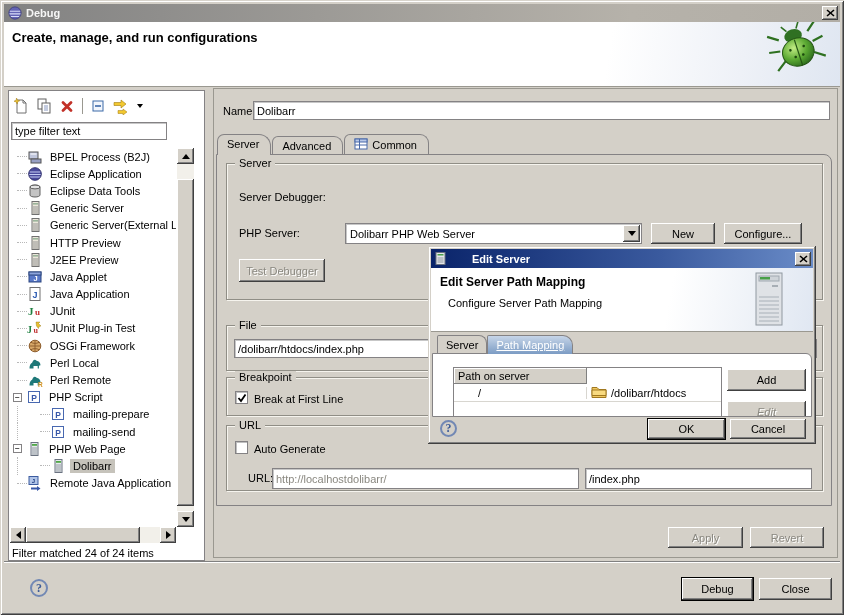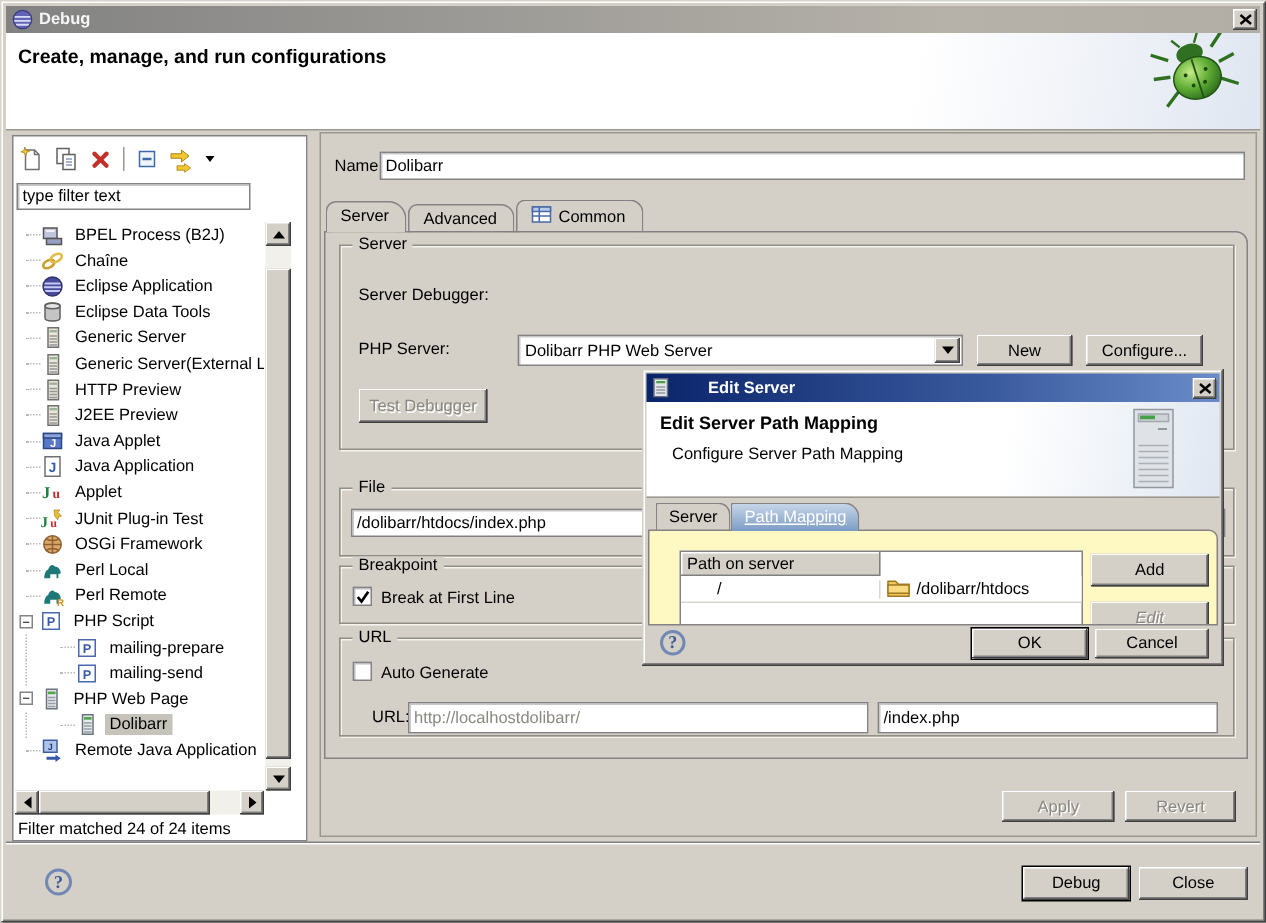--- a/index.html
+++ b/index.html
@@ -118,21 +118,21 @@
   #dlg-titlebar .ttl{color:#fff;font-weight:bold;margin-left:16px;padding-left:10px;}
   #dlg-titlebar .ico{width:11px;height:13px;margin-left:2px;}
   #dlg-header{position:absolute;left:3px;top:22px;right:3px;height:64px;
     background:linear-gradient(100deg,#ffffff 62%,#edf1f7 85%,#e0e7f2 100%);border-bottom:1px solid #9a9890;}
   #dlg-heading{position:absolute;left:9px;top:7px;font-size:12px;font-weight:bold;}
   #dlg-subheading{position:absolute;left:17px;top:29px;}
   #dlg-server-img{position:absolute;right:22px;top:3px;}
   #dlg-tabs{left:9px;top:88px;height:20px;}
   .dtab{border:1px solid #848284;border-bottom:none;border-radius:2px 8px 0 0;padding:3px 8px;background:#d4d0c8;}
   .dtab.active{background:linear-gradient(180deg,#c6d5e8,#7c9cc4);color:#fff;text-decoration:underline;position:relative;z-index:3;border-radius:2px 10px 0 0;}
-  #dlg-content{position:absolute;left:4px;top:107px;width:380px;height:64px;border:1px solid #848284;border-radius:0 6px 0 0;overflow:hidden;background:#fef9c3;}
+  #dlg-content{position:absolute;left:4px;top:107px;width:380px;height:64px;border:1px solid #848284;border-radius:0 6px 0 0;overflow:hidden;background:#ffffff;}
   #map-table{position:absolute;left:20px;top:13px;width:269px;border:1px solid #848284;background:#fff;}
   #map-head{display:flex;}
   .map-h{flex:none;height:16px;line-height:16px;padding:0 4px;background:#d4d0c8;
     box-shadow:inset -1px -1px 0 #808080,inset 1px 1px 0 #fff;}
   .map-h.c1{width:133px;}.map-h.c2{width:134px;}
   .map-row{display:flex;height:17px;align-items:center;background:#fff;}
   .map-c1{width:133px;padding-left:24px;border-right:1px solid #d8d6d0;}
   .map-c2{width:134px;display:flex;align-items:center;gap:4px;padding-left:4px;}
   .map-empty{height:17px;border-top:1px solid #d8d6d0;}
   #btn-add{left:294px;top:15px;width:79px;height:22px;}
@@ -243,28 +243,20 @@
           <span class="t-icon"><svg viewBox="0 0 16 16">
               <rect x="2" y="3" width="9" height="7" fill="#c0c6dc" stroke="#555"></rect>
               <line x1="3.5" y1="5" x2="9.5" y2="5" stroke="#fff"></line>
               <rect x="4" y="10" width="10" height="4" fill="#98a0c4" stroke="#555"></rect>
             </svg></span>
           <span class="t-label">BPEL Process (B2J)</span>
         </div>
         <div class="tree-row">
           <span class="t-stem"></span>
           <span class="t-icon"><svg viewBox="0 0 16 16">
-              <ellipse cx="5.5" cy="10" rx="4" ry="2.4" fill="none" stroke="#c8a030" stroke-width="1.7" transform="rotate(-28 5.5 10)"></ellipse>
-              <ellipse cx="10.5" cy="6" rx="4" ry="2.4" fill="none" stroke="#e2bc48" stroke-width="1.7" transform="rotate(-28 10.5 6)"></ellipse>
-            </svg></span>
-          <span class="t-label">Chaîne</span>
-        </div>
-        <div class="tree-row">
-          <span class="t-stem"></span>
-          <span class="t-icon"><svg viewBox="0 0 16 16">
               <circle cx="8" cy="8" r="6.3" fill="#4a4a9c"></circle>
               <path d="M2.5 6h11M2 8.5h12M3 11h10" stroke="#c4ccf4" stroke-width="1.2" fill="none"></path>
               <circle cx="8" cy="8" r="6.3" fill="none" stroke="#32326e"></circle>
             </svg></span>
           <span class="t-label">Eclipse Application</span>
         </div>
         <div class="tree-row">
           <span class="t-stem"></span>
           <span class="t-icon"><svg viewBox="0 0 16 16">
               <path d="M3 4c0-1.2 2.2-2 5-2s5 .8 5 2v8c0 1.2-2.2 2-5 2s-5-.8-5-2z" fill="#c4c4c4" stroke="#606060"></path>
@@ -336,21 +328,21 @@
               <text x="8" y="11.5" font-size="9" fill="#2858b0" text-anchor="middle" font-weight="bold" font-family="sans-serif">J</text>
             </svg></span>
           <span class="t-label">Java Application</span>
         </div>
         <div class="tree-row">
           <span class="t-stem"></span>
           <span class="t-icon"><svg viewBox="0 0 16 16">
               <text x="1" y="12" font-size="11" font-weight="bold" fill="#1e8040" font-family="serif">J</text>
               <text x="8" y="12" font-size="9" font-weight="bold" fill="#c03030" font-family="serif">u</text>
             </svg></span>
-          <span class="t-label">Applet</span>
+          <span class="t-label">JUnit</span>
         </div>
         <div class="tree-row">
           <span class="t-stem"></span>
           <span class="t-icon"><svg viewBox="0 0 16 16">
               <text x="0" y="13" font-size="10" font-weight="bold" fill="#1e8040" font-family="serif">J</text>
               <text x="6.5" y="13" font-size="8" font-weight="bold" fill="#c03030" font-family="serif">u</text>
               <path d="M9 2h4l-1.5 1.5L14 6l-2 .5-.5 2L9.5 6z" fill="#e8c030" stroke="#907010" stroke-width=".4"></path>
             </svg></span>
           <span class="t-label">JUnit Plug-in Test</span>
         </div>

